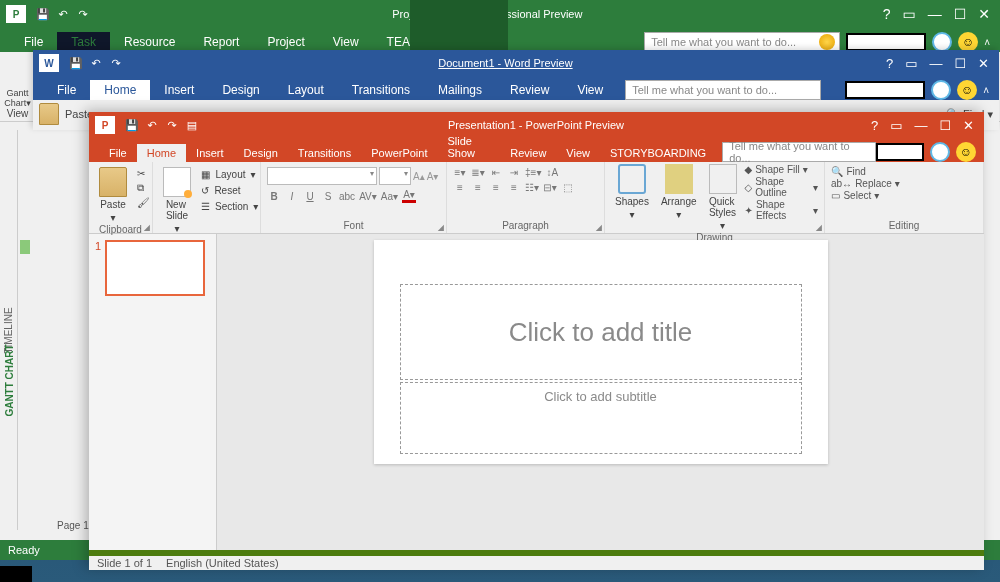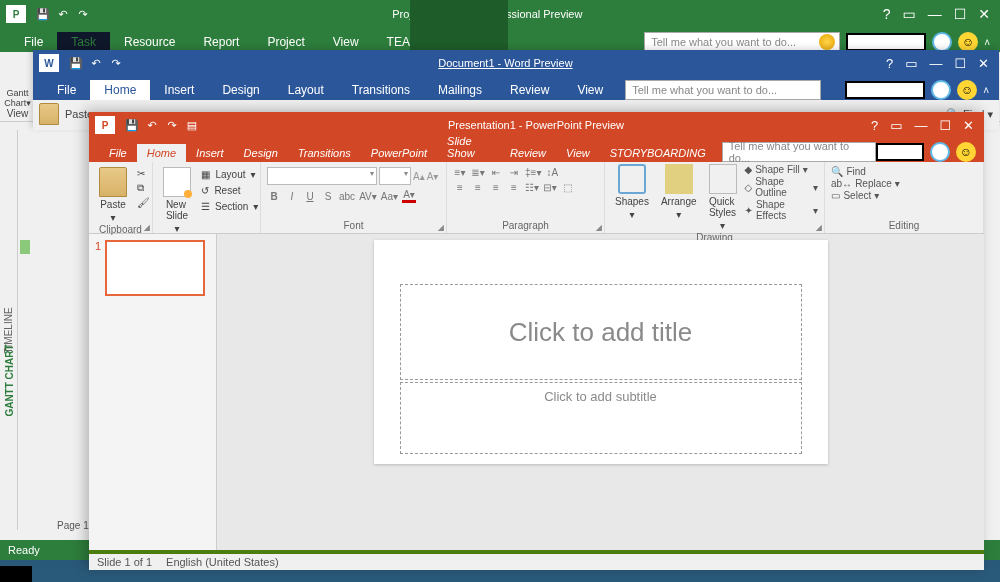--- a/index.html
+++ b/index.html
@@ -53,21 +53,21 @@
 
 
 .win-ppt { position: absolute; left: 89px; top: 112px; width: 895px; height: 458px; background: #f0f0f0; box-shadow: -4px -2px 12px rgba(0,0,0,0.25); display:flex; flex-direction:column; }
 .ppt-titlebar { height: 26px; background: #d24726; color: #fff; display: flex; align-items: center; font-size: 11px; flex-shrink:0;}
 .ppt-titlebar .appicon { width: 20px; height: 18px; background: #fff; margin: 0 4px 0 6px; display:flex;align-items:center;justify-content:center;color:#d24726;font-weight:bold;font-size:10px;}
 .ppt-titlebar .qa { display: flex; gap: 2px; margin-left: 4px; }
 .ppt-titlebar .qa span { width: 18px; text-align:center; cursor:pointer;}
 .ppt-titlebar .title { flex: 1; text-align: center; }
 .ppt-titlebar .winctrl { display: flex; gap: 12px; margin-right: 10px; font-size: 13px; }
 .ppt-tabs { height: 24px; background: #d24726; display: flex; align-items: flex-end; padding-left: 10px; flex-shrink:0;}
-.ppt-tabs .tab { color: #fff; font-size: 11px; padding: 3px 10px; cursor: pointer; font-style: italic; }
+.ppt-tabs .tab { color: #fff; font-size: 11px; padding: 3px 10px; cursor: pointer; }
 .ppt-tabs .tab.active { background: #f0f0f0; color: #d24726; }
 .ppt-tabs .search { margin-left: 6px; background: #fff; border: 1px solid #aaa; width: 194px; height: 20px; font-size: 11px; padding: 0 6px; display:flex;align-items:center;color:#888; position:relative;}
 .ppt-tabs .extra { margin-left: auto; display: flex; align-items: center; gap: 6px; margin-right: 8px; }
 .ppt-ribbon { height: 72px; background: #f0f0f0; border-bottom: 1px solid #ccc; display: flex; font-size: 10px; color: #444; flex-shrink:0;}
 .ppt-ribbon .grp { border-right: 1px solid #ddd; padding: 2px 6px 1px; display:flex; flex-direction:column; }
 .ppt-ribbon .grp-label { text-align:center; font-size:10px; color:#666; margin-top:auto; padding: 1px 0;}
 .ppt-ribbon .grp-body { flex:1; display:flex; gap:4px; align-items:flex-start; padding-top:3px;}
 .big-btn { display:flex; flex-direction:column; align-items:center; gap:2px; padding: 0 4px; cursor:pointer;}
 .big-btn .ico { width: 28px; height: 30px; }
 .mini-col { display:flex; flex-direction:column; gap:1px; font-size:10px;}
@@ -84,21 +84,21 @@
 .ppt-workspace { flex: 1; display: flex; background: #e8e8e8; overflow:hidden;}
 .ppt-thumbs { width: 128px; background: #f4f4f4; border-right: 1px solid #ccc; padding: 6px;}
 .ppt-thumb { display:flex; gap:4px;}
 .ppt-thumb .num { font-size:11px; color:#d24726;}
 .ppt-thumb .mini { width: 100px; height: 56px; background:#fff; border: 2px solid #e8663c;}
 .ppt-canvas { flex:1; background:#e8e8e8; display:flex; align-items:flex-start; justify-content:center; padding-top: 6px; overflow:auto;}
 .slide { width: 454px; height: 224px; background:#fff; box-shadow: 0 1px 3px rgba(0,0,0,0.2); position:relative; padding: 44px 26px;}
 .slide .title-ph { border: 1px dashed #999; height: 96px; display:flex; align-items:center; justify-content:center; font-size: 26px; color:#8a8a8a;}
 .slide .sub-ph { border: 1px dashed #999; height: 72px; margin-top: 2px; display:flex; align-items:flex-start; justify-content:center; font-size: 13px; color:#8a8a8a; padding-top:6px;}
 
-.ppt-status { height: 20px; background: #f0f0f0; border-top: 4px solid #4d7c0f; display:flex; align-items:center; font-size:11px; color:#555; padding: 0 8px; gap: 14px; flex-shrink:0;}
+.ppt-status { height: 20px; background: #f0f0f0; border-top: 6px solid #4d7c0f; display:flex; align-items:center; font-size:11px; color:#555; padding: 0 8px; gap: 14px; flex-shrink:0;}
 .ppt-status .right { margin-left:auto; display:flex; align-items:center; gap:10px;}
 .viewbtn { width:16px; height:14px; border:1px solid #999; cursor:pointer;}
 .slider { width: 90px; height: 2px; background:#999; position:relative;}
 .slider::before { content:"−"; position:absolute; left:-12px; top:-8px; color:#555;}
 .slider::after { content:"+"; position:absolute; right:-12px; top:-8px; color:#555;}
 .slider .knob { width:8px; height:10px; background:#888; position:absolute; left:40px; top:-4px;}
 
 .dlg-expand { position:absolute; bottom:1px; right:2px; font-size:8px; color:#888; cursor:pointer;}
 
 .taskbar-black { position:absolute; left:0; bottom:0; width:32px; height:16px; background:#000;}

